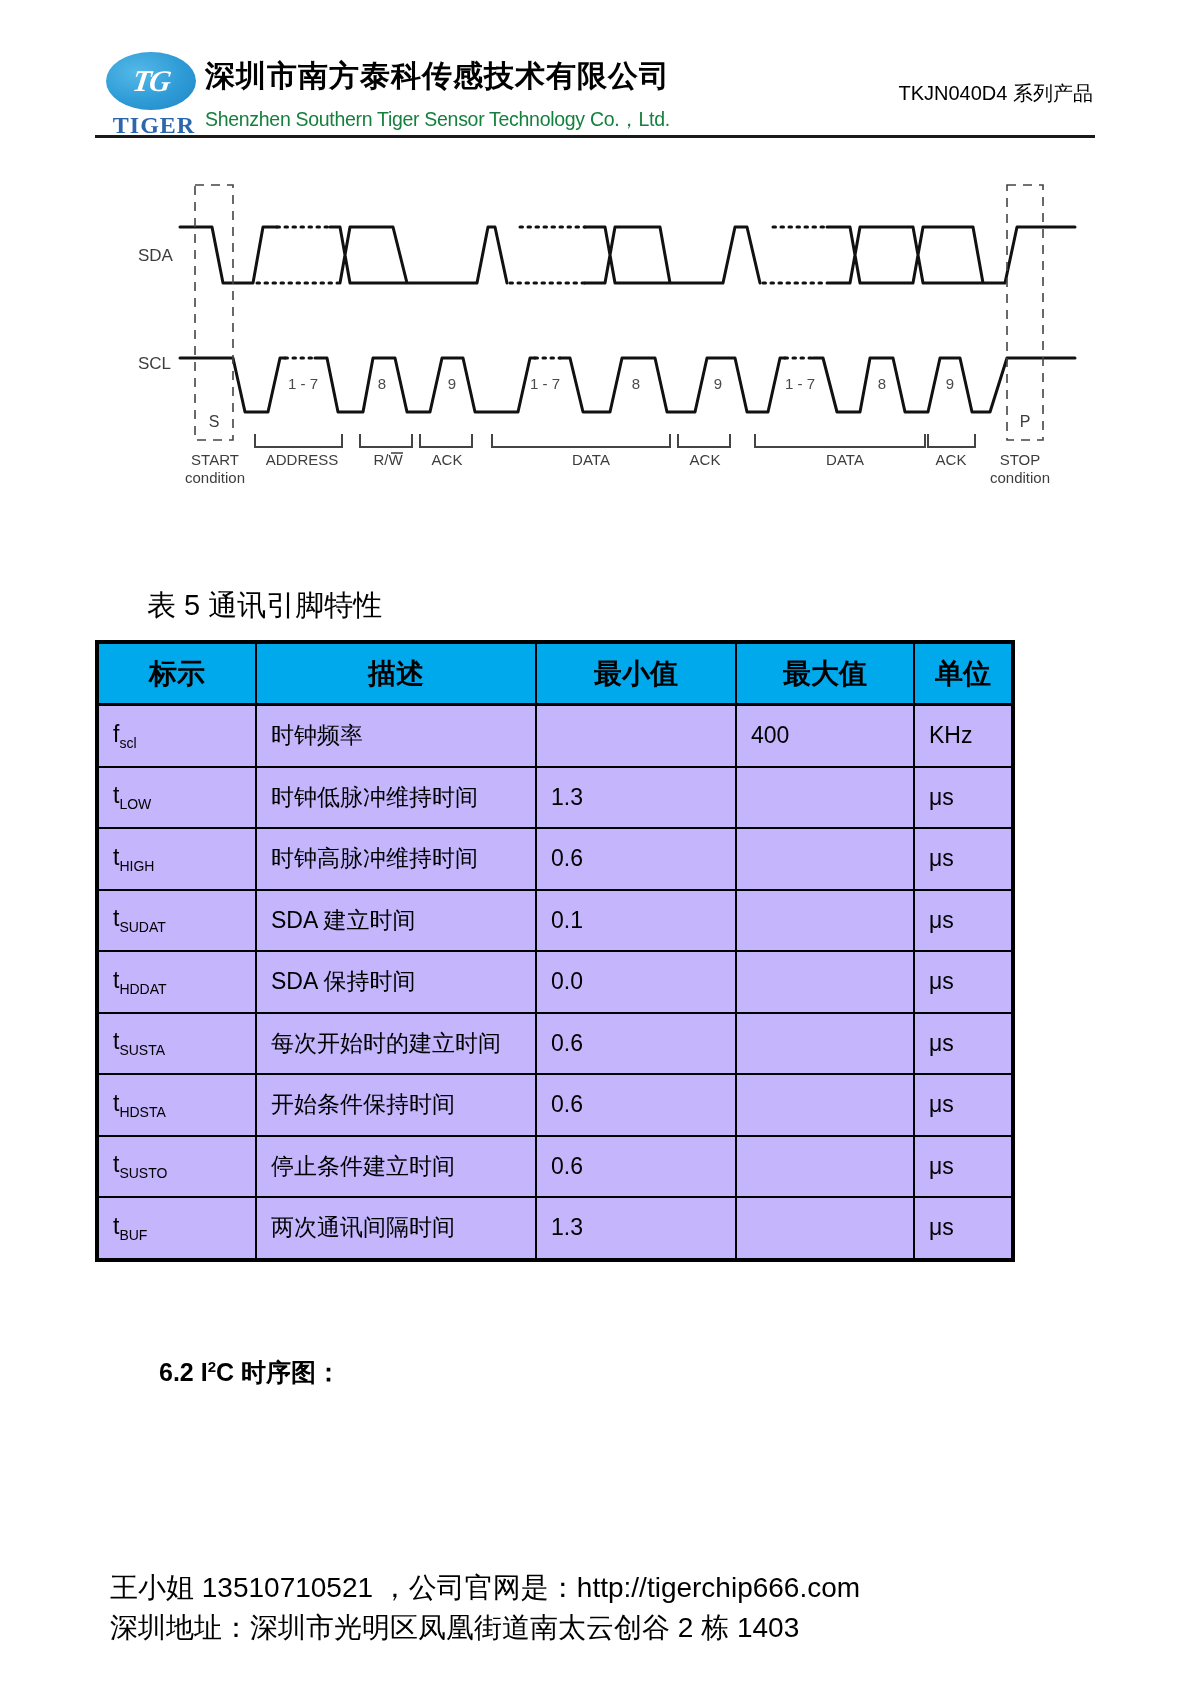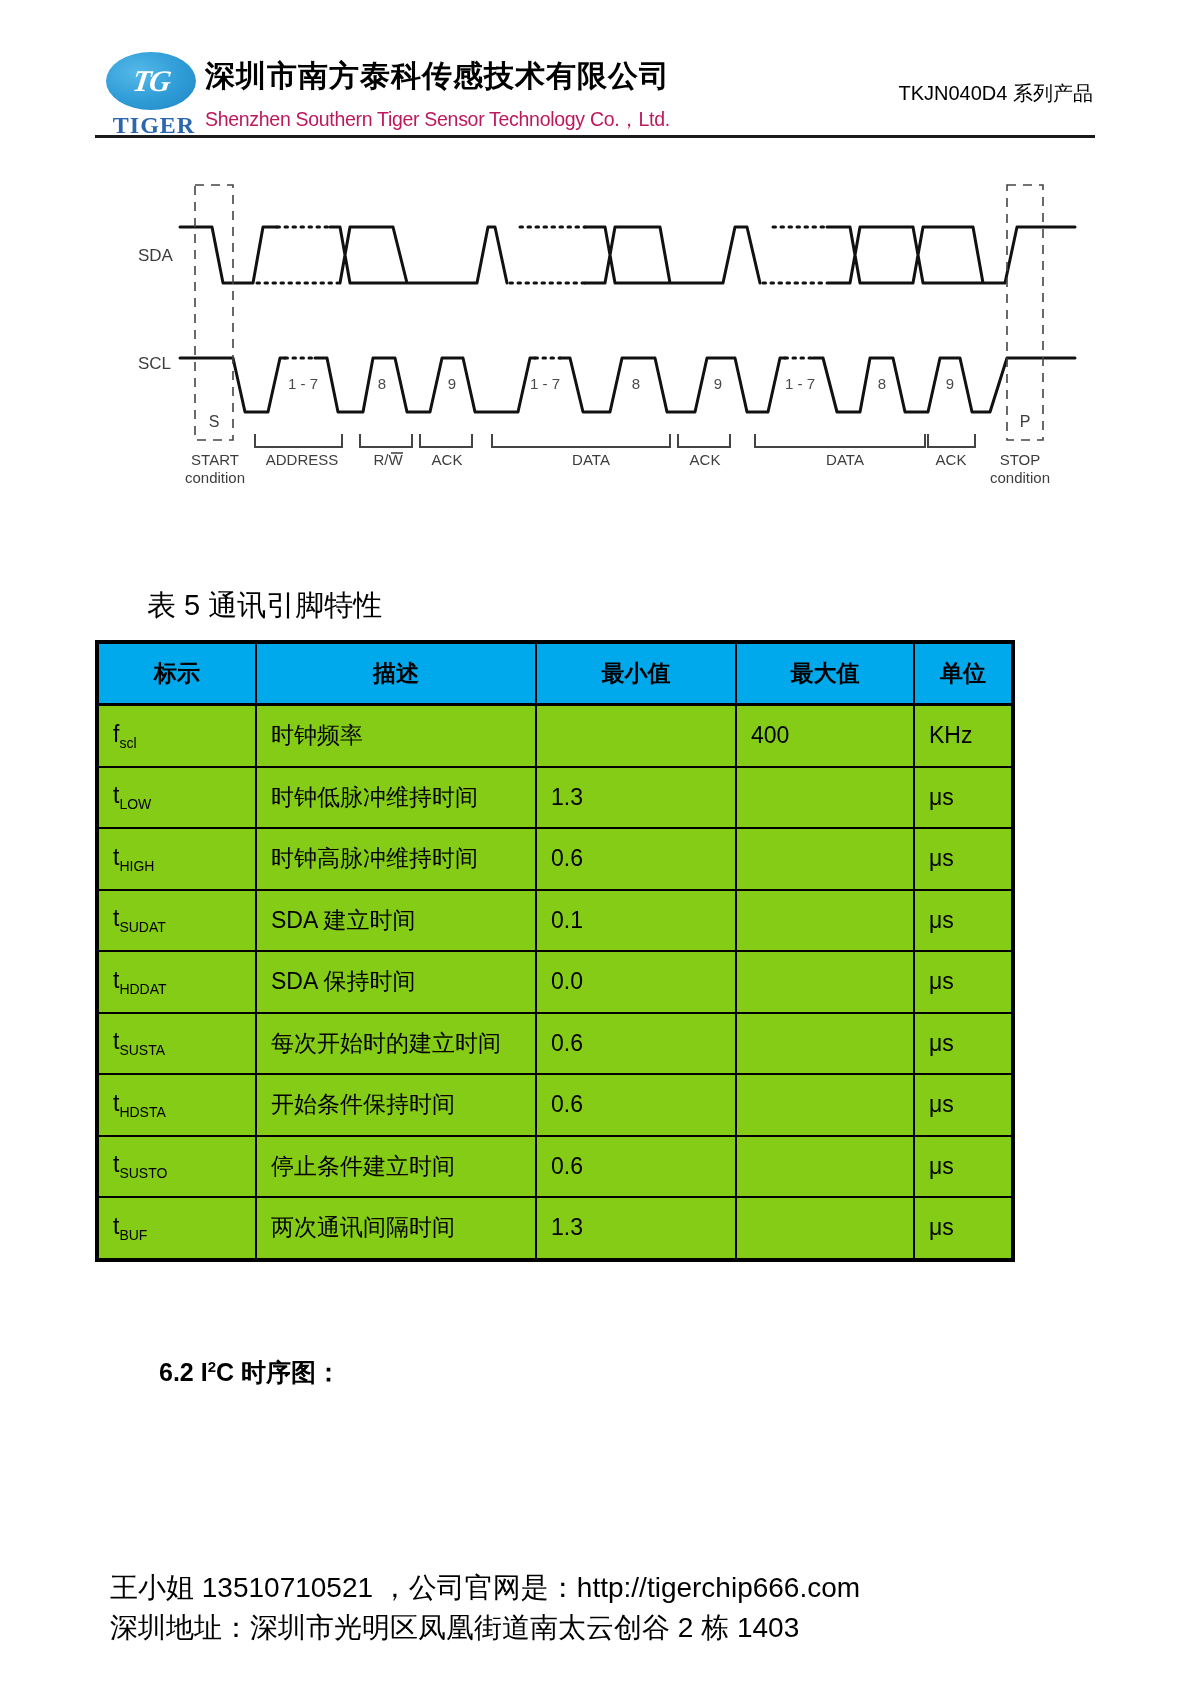--- a/index.html
+++ b/index.html
@@ -9,33 +9,33 @@
   .logo{position:absolute;left:106px;top:52px;width:96px;height:86px;}
   .logo-ellipse{width:90px;height:58px;border-radius:50%;
         background:radial-gradient(ellipse at 35% 35%, #55b9e8 0%, #2e9bd6 55%, #1f85c4 100%);
         display:flex;align-items:center;justify-content:center;}
   .logo-ellipse span{color:#fff;font-weight:bold;font-style:italic;font-size:30px;
         font-family:"Liberation Serif",serif;letter-spacing:-2px;transform:skewX(-8deg);}
   .logo-tiger{margin-top:2px;text-align:center;color:#2c66ae;font-weight:bold;
         font-size:24px;letter-spacing:1px;font-family:"Liberation Serif",serif;}
   .company{position:absolute;left:205px;top:56px;}
   .company-cn{font-size:30px;font-weight:bold;letter-spacing:1px;text-align:center;}
-  .company-en{margin-top:9px;font-size:19.5px;letter-spacing:-0.3px;color:#be185d;}
+  .company-en{margin-top:9px;font-size:19.5px;letter-spacing:-0.3px;color:#15803d;}
   .product{position:absolute;right:97px;top:80px;font-size:20px;}
   .header-rule{position:absolute;left:95px;top:135px;width:1000px;height:3px;background:#1a1a1a;}
   
   .diagram{position:absolute;left:120px;top:175px;}
   
   .tbl-title{position:absolute;left:147px;top:586px;font-size:29px;}
   table.spec{position:absolute;left:95px;top:640px;width:916px;border-collapse:collapse;
         table-layout:fixed;border:4px solid #000;}
-  table.spec th{height:57px;font-size:23px;font-weight:600;border:2px solid #000;
+  table.spec th{height:57px;font-size:28px;font-weight:600;border:2px solid #000;
         border-bottom:3px solid #000;text-align:center;}
   table.spec td{height:59.5px;font-size:23px;border:2px solid #000;padding:0 0 0 14px;
-        text-align:left;vertical-align:middle;background:#84cc16;}
+        text-align:left;vertical-align:middle;background:#c4b5fd;}
   table.spec td.sym sub{font-size:14px;}
   
   .sec-head{position:absolute;left:159px;top:1356px;font-size:25px;font-weight:bold;}
   .sec-head sup{font-size:15px;}
   .footer{position:absolute;left:110px;top:1568px;font-size:28px;line-height:40px;}
 </style>
 </head>
 <body>
 
 <div class="page">

